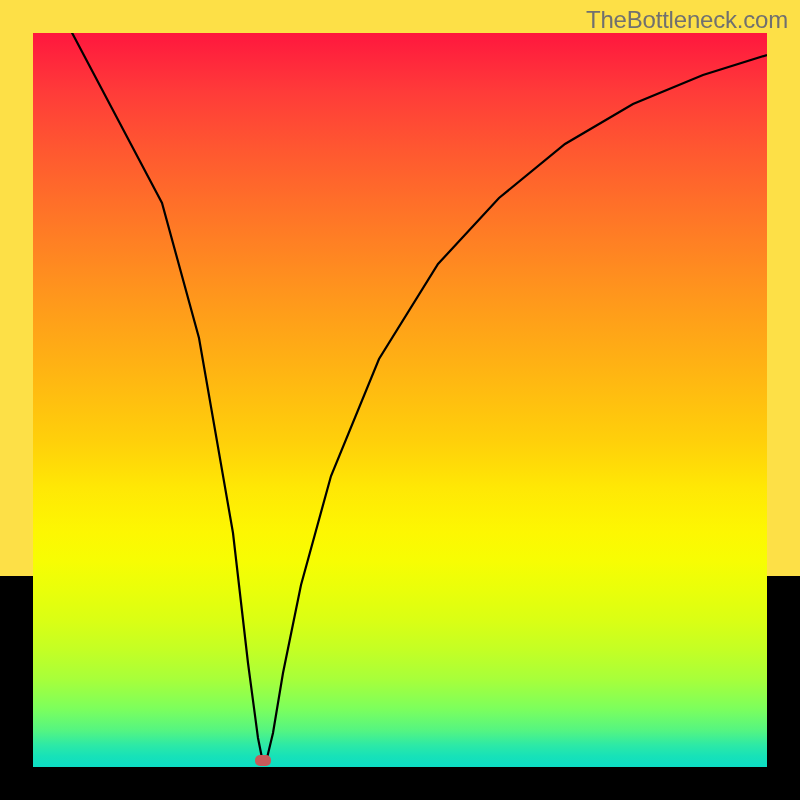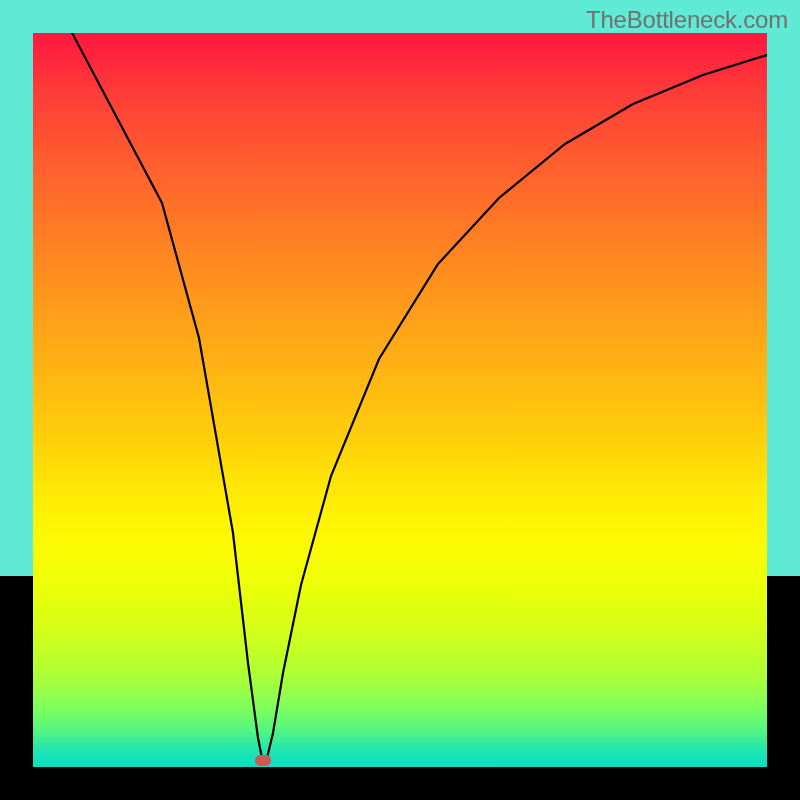--- a/index.html
+++ b/index.html
@@ -9,21 +9,21 @@
     background: #000;
     position: relative;
     font-family: Arial, sans-serif;
   }
   .frame {
     position: absolute;
     top: 0;
     left: 0;
     width: 800px;
     height: 576px;
-    background: #5eead4;
+    background: #fde047;
   }
   .plot-area {
     position: absolute;
     top: 33px;
     left: 33px;
     width: 734px;
     height: 734px;
     background: linear-gradient(to bottom,
       #ff173e 0%,
       #ff3b39 8%,

